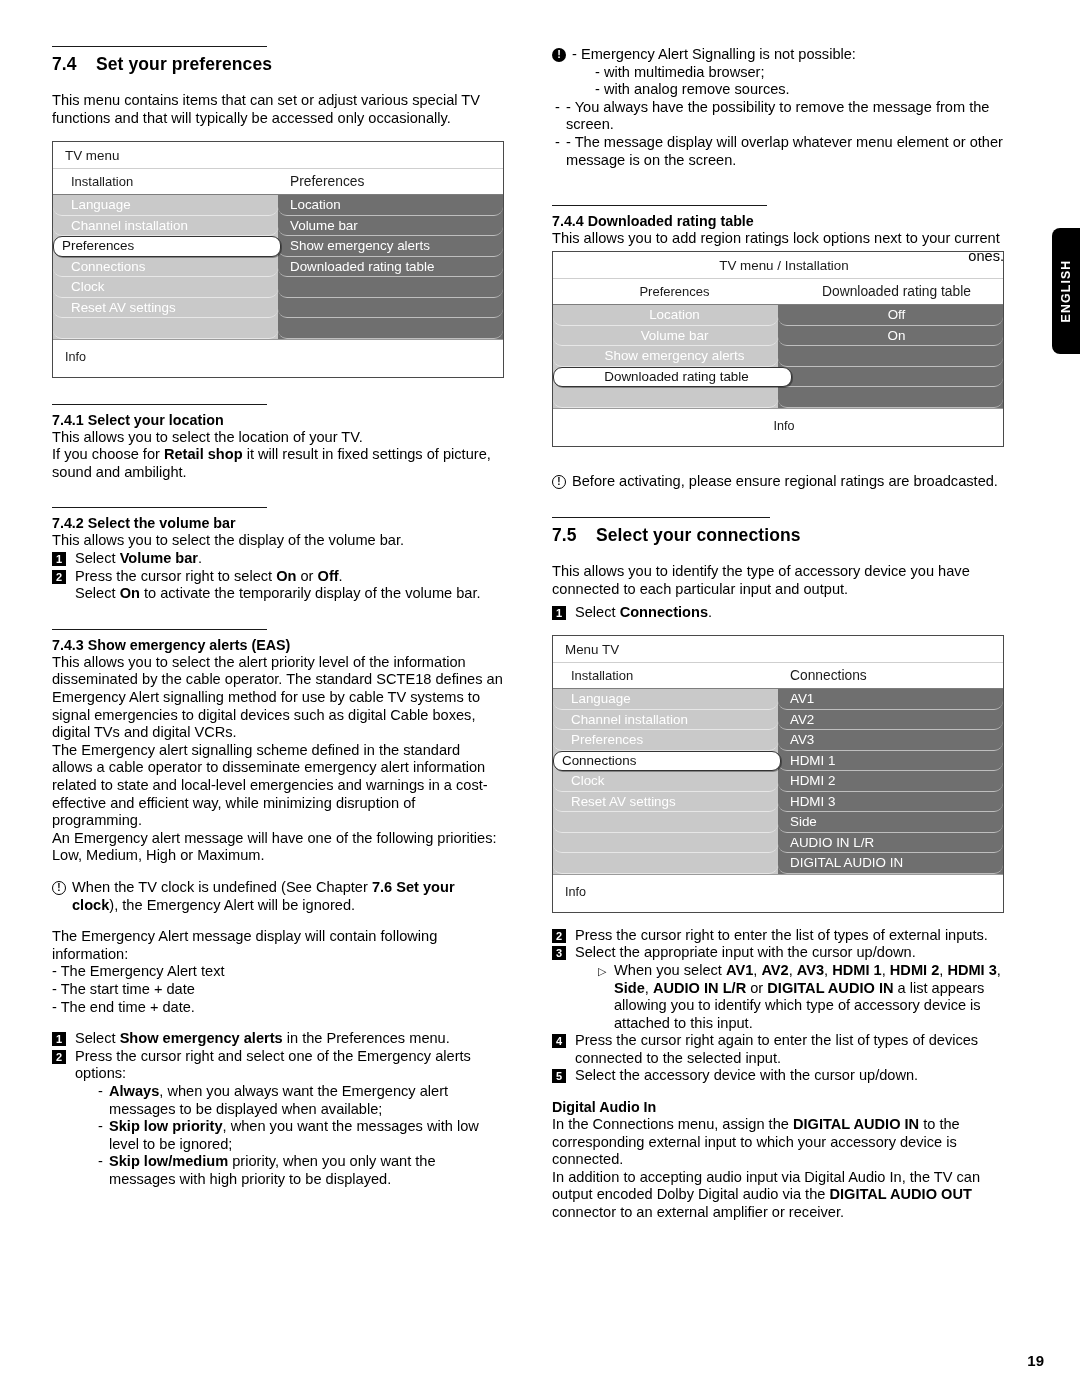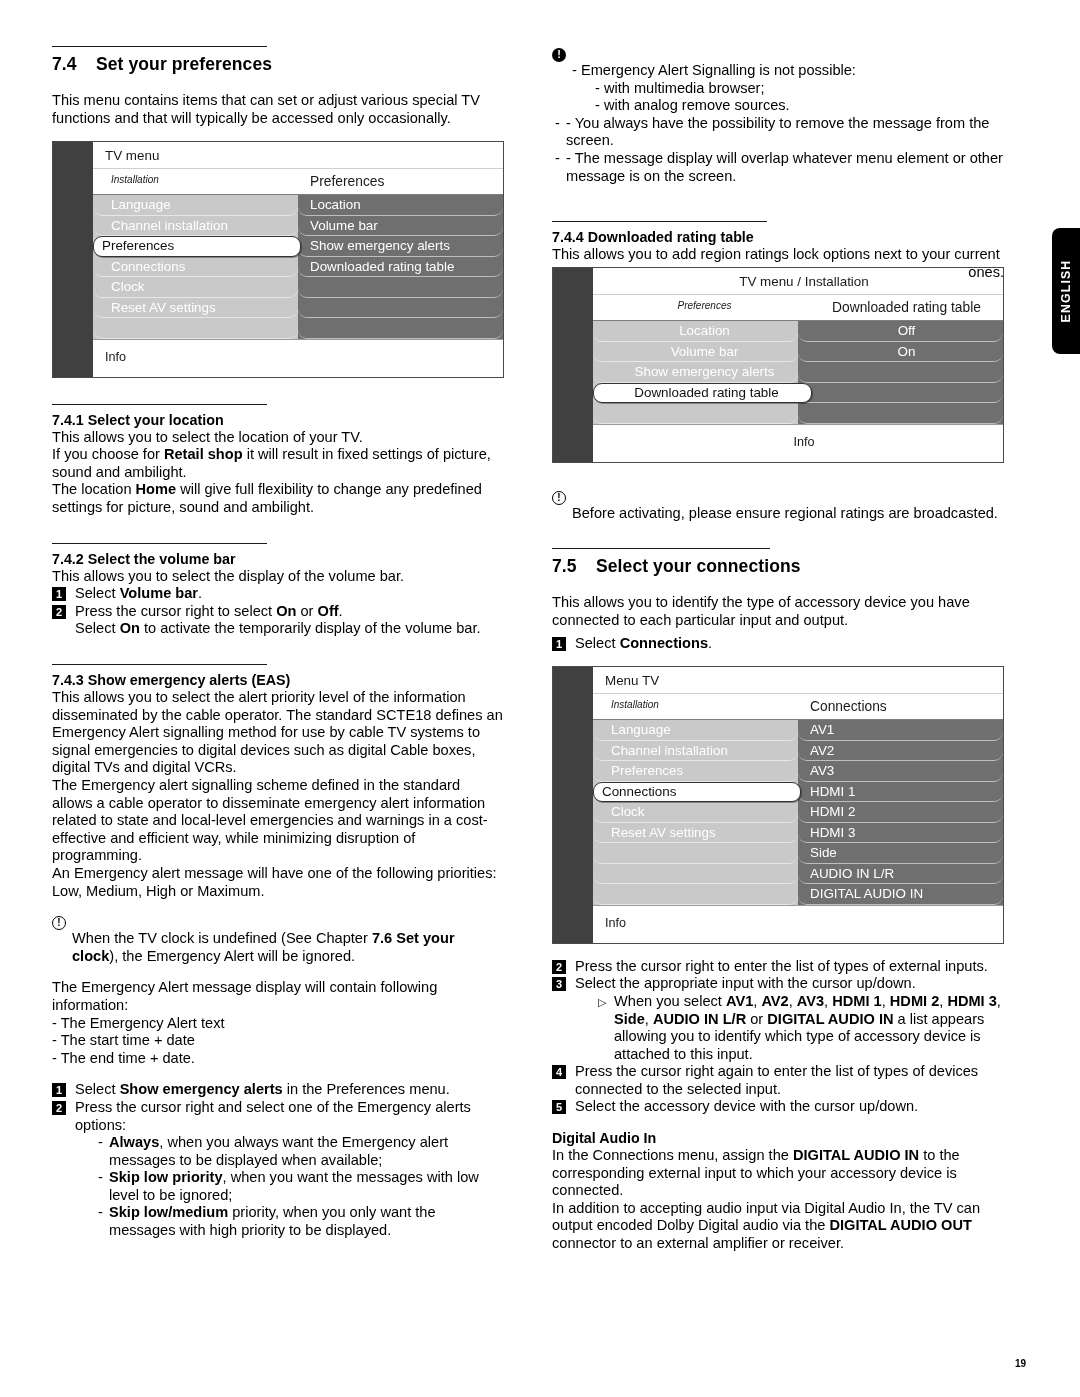--- a/index.html
+++ b/index.html
@@ -59,36 +59,36 @@
     content:"!"; position:absolute; left:0; right:0; top:-1px; text-align:center;
     color:#fff; font-size:11px; font-weight:bold; line-height:15px;
   }
   .warn-hollow { border: 1.6px solid #000; }
   .warn-hollow::after {
     content:"!"; position:absolute; left:0; right:0; top:-2px; text-align:center;
     color:#000; font-size:10px; font-weight:bold; line-height:15px;
   }
   .note { display:flex; font-size:14.6px; line-height:17.6px; }
   .note .ico { flex:0 0 auto; width:20px; padding-top:1px; }
-  .note .txt { flex:1 1 auto;margin-top:16px; }
+  .note .txt { flex:1 1 auto; }
 
   
   .tvmenu {
-    border: 1.4px solid #4a4a4a; background:#404040; width: 100%;
-    font-size: 13.4px; color:#fff;padding-left:40px;
+    border: 1.4px solid #4a4a4a; background:#15803d; width: 100%;
+    font-size: 13.4px; color:#fff;
   }
   .tvmenu .hdr {
     color:#1a1a1a; padding: 6px 0 5px 12px; font-size: 13.4px;
     border-bottom: 1.3px solid #cfcfcf; background:#fff;
   }
   .tvmenu .colhdr {
     display:flex; color:#1a1a1a; background:#fff;
     border-bottom: 1.3px solid #7d7d7d;
   }
-  .tvmenu .colhdr .l { flex: 0 0 50%; padding: 5px 0 5px 18px; font-size:10px;font-style:italic; }
+  .tvmenu .colhdr .l { flex: 0 0 50%; padding: 5px 0 5px 18px; font-size:13px; }
   .tvmenu .colhdr .r { flex: 1 1 auto; padding: 5px 0 5px 12px; font-size:13.8px; }
   .tvmenu .panes { display:flex; position:relative; }
   .tvmenu .pane-l { flex: 0 0 50%; background:#c9c9c9; }
   .tvmenu .pane-r { flex: 1 1 auto; background:#6f6f6f; }
   .tvmenu .row {
     height: 20.5px; line-height: 20.5px; padding-left: 18px;
     border-bottom: 1px solid rgba(255,255,255,.55);
     white-space: nowrap; overflow:hidden;border-radius:9px;
   }
   .tvmenu .pane-r .row { padding-left: 12px; }
@@ -110,21 +110,21 @@
     position:absolute; right: 0px; top: 228px; width: 28px; height: 126px;
     background:#000; border-radius: 8px 0 0 8px;
     color:#fff; font-size: 12.4px; font-weight: bold; letter-spacing: 1.1px;
   }
   .engtab span {
     display:block; transform: rotate(-90deg); transform-origin: center;
     white-space: nowrap; width: 126px; height: 28px; line-height: 28px;
     text-align:center; position:absolute; left: -49px; top: 49px;
   }
   .pagenum {
-    position:absolute; right: 54px; bottom: 28px; font-size: 10px; font-weight: bold; margin-left: 46px;
+    position:absolute; right: 36px; bottom: 28px; font-size: 15px; font-weight: bold; margin-left: 46px;
   }
   .floatnote { text-align: right; font-size:14.6px; line-height:17.6px; }
 </style>
 </head>
 <body>
 
 <div class="page">
   <div class="cols">
 
     <div class="col">
@@ -165,21 +165,20 @@
         </div>
         <div class="foot">Info</div>
       </div>
 
       <div class="spacer-md"></div>
 
       <div class="rule"></div>
       <h3 class="sub">7.4.1 Select your location</h3>
       <p>This allows you to select the location of your TV.</p>
       <p><span>If you choose for </span><b>Retail shop</b><span> it will result in fixed settings of picture, sound and ambilight.</span></p>
-      <p><span>The location </span><b>Home</b><span> will give full flexibility to change any predefined settings for picture, sound and ambilight.</span></p>
 
       <div class="spacer-md"></div>
 
       <div class="rule"></div>
       <h3 class="sub">7.4.2 Select the volume bar</h3>
       <p>This allows you to select the display of the volume bar.</p>
       <div class="step">
         <div class="mk">1</div>
         <div class="body"><span>Select </span><b>Volume bar</b><span>.</span></div>
       </div>

